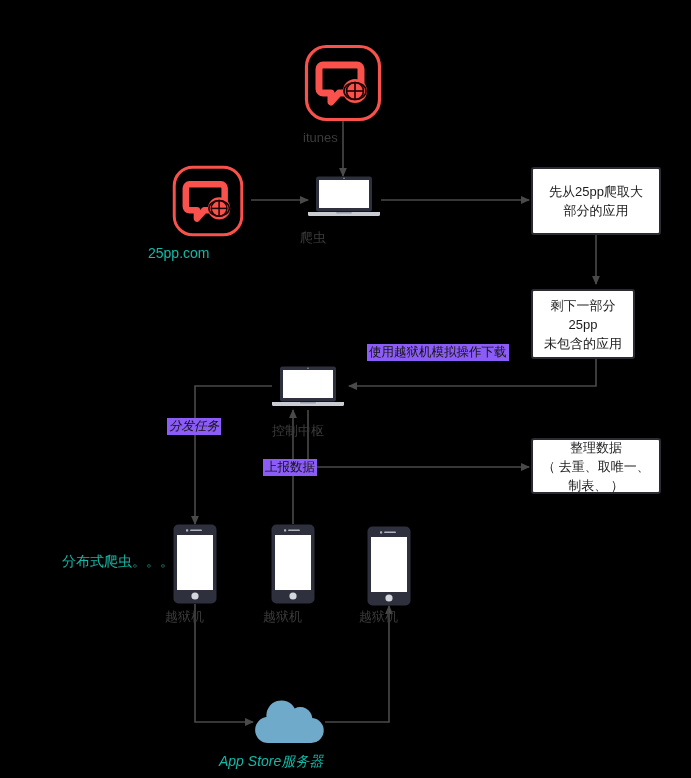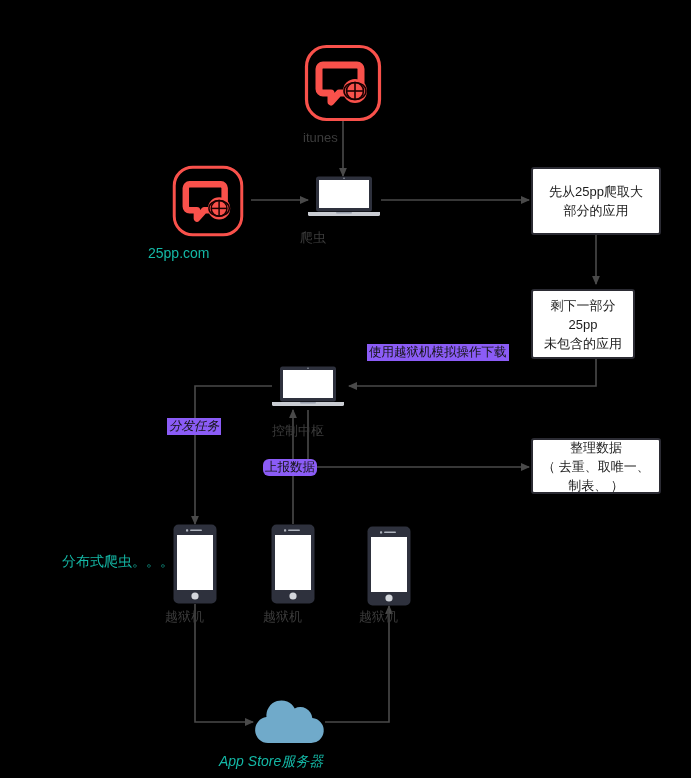--- a/index.html
+++ b/index.html
@@ -205,15 +205,15 @@
 未包含的应用</div>
 
 <div class="pbox" style="left:531px; top:438px; width:130px; height:56px;">整理数据
 （ 去重、取唯一、
 制表、 ）</div>
 
 <div class="edgelabel" style="left:367px; top:344px;">使用越狱机模拟操作下载</div>
 
 <div class="edgelabel" style="left:167px; top:418px;font-style:italic;">分发任务</div>
 
-<div class="edgelabel" style="left:263px; top:459px;border-radius:6px;">上报数据</div>
+<div class="edgelabel" style="left:263px; top:459px;">上报数据</div>
 
 <div class="caption big" style="left:53px; top:553px; width:130px; text-align:center;">分布式爬虫。。。</div>
 
 </body></html>

